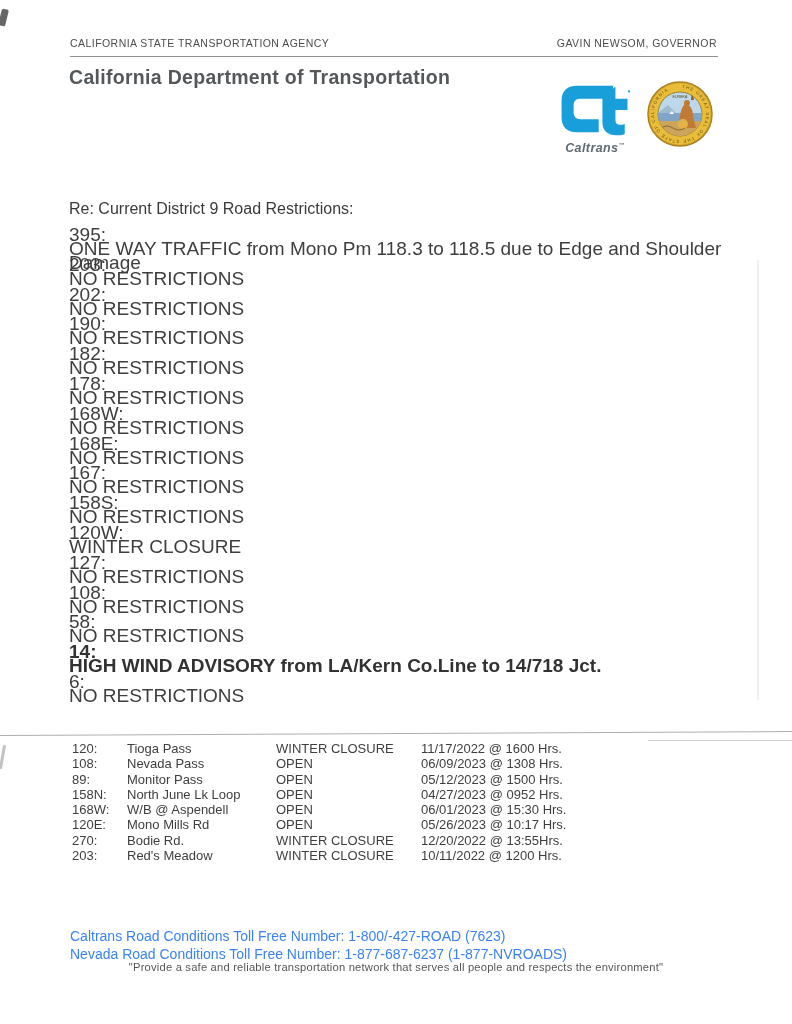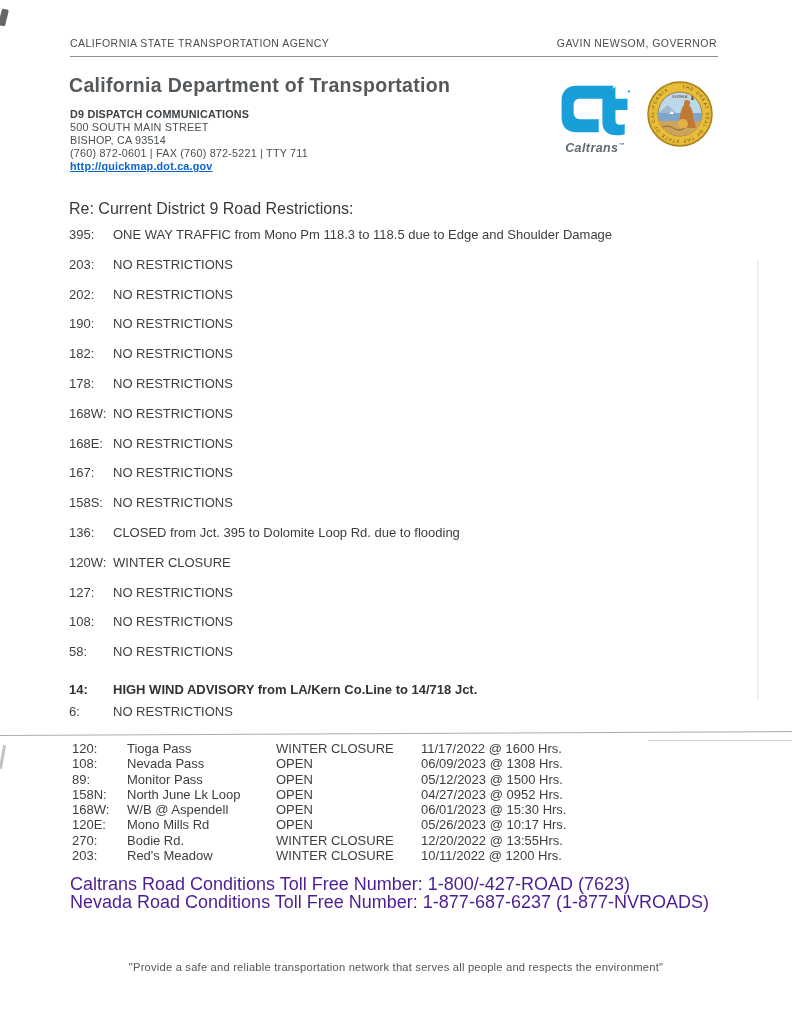--- a/index.html
+++ b/index.html
@@ -4,49 +4,49 @@
 <style>
   * { margin:0; padding:0; box-sizing:border-box; }
   html,body { background:#ffffff; }
   body { font-family:"Liberation Sans", sans-serif; }
   .page { position:relative; width:792px; height:1016px; background:#ffffff; overflow:hidden; color:#3a3a3a; }
 
   
   .agency   { position:absolute; left:70px;  top:37px; font-size:10.5px; letter-spacing:.45px; color:#4c4c4c; }
   .governor { position:absolute; right:75px; top:37px; font-size:10.5px; letter-spacing:.45px; color:#4c4c4c;padding-left:45px; }
   .rule     { position:absolute; left:70px;  top:56px; width:648px; border-top:1.5px solid #909090; }
-  .dept-title { position:absolute; left:69px; top:66px; font-size:19.5px; font-weight:bold; color:#54585b; letter-spacing:.3px;margin-top:8px; }
+  .dept-title { position:absolute; left:69px; top:66px; font-size:19.5px; font-weight:bold; color:#54585b; letter-spacing:.3px; }
   .office   { position:absolute; left:70px; top:108px; font-size:10.8px; line-height:13.1px; color:#4a4f52; letter-spacing:.2px; }
   .office .b { font-weight:bold; color:#3d4246; }
   .office a { color:#0b63ce; font-weight:bold; text-decoration:underline; }
 
   
   .caltrans-logo { position:absolute; left:556px; top:84px; width:78px; text-align:center; }
   .caltrans-word { margin-top:1px; font-size:12.5px; font-weight:bold; font-style:italic; color:#5f6a72; letter-spacing:.4px; }
   .caltrans-word sup { font-size:6px; }
   .seal { position:absolute; left:647px; top:80px; }
 
   
   .dateline { position:absolute; left:69px; top:183px; font-size:13.5px; font-weight:bold; color:#2e2e2e; }
   .dateline .time { color:#d9463a; }
   .subject  { position:absolute; left:69px; top:200px; font-size:16px; color:#3a3a3a; }
 
   .restrictions { position:absolute; left:69px; top:228px; width:660px; }
-  .r-row { display:flex; align-items:flex-start; height:29.8px; font-size:13px; line-height:14px; color:#3e3e3e; }
+  .r-row { display:flex; align-items:flex-start; height:29.8px; font-size:19px; line-height:14px; color:#3e3e3e;flex-direction:column; }
   .r-route { width:44px; flex:none; }
-  .r-row.bold { font-weight:bold; color:#323232;align-items:center; }
+  .r-row.bold { font-weight:bold; color:#323232; }
 
   
   .passes { position:absolute; left:72px; top:741px; width:660px; }
   .p-row { display:flex; height:15.25px; font-size:13px; line-height:15.25px; color:#3e3e3e;gap:12px; }
   .p-route  { width:43px;  flex:none; }
   .p-name   { width:137px; flex:none; }
   .p-status { width:133px; flex:none; }
 
-  .footer { position:absolute; left:70px; top:876px; font-size:18px; line-height:17.5px; color:#4c1d95; }
+  .footer { position:absolute; left:70px; top:928px; font-size:14px; line-height:17.5px; color:#3b82f6; }
   .quote  { position:absolute; left:0; top:961px; width:792px; text-align:center; font-size:11.2px; color:#565656; letter-spacing:.2px; }
 
   
   .mark-tl { position:absolute; left:0; top:9px; width:7px; height:17px; background:#4b4b4b; border-radius:2px; transform:rotate(14deg); opacity:.85; }
   .seam    { position:absolute; left:0; top:733px; width:792px; border-top:1.5px solid #aeaeae; transform:rotate(-.28deg); }
   .seam2   { position:absolute; left:648px; top:740px; width:144px; border-top:1px solid #cfcfcf; }
   .edge-dash { position:absolute; left:1px; top:745px; width:3px; height:24px; background:#9a9a9a; transform:rotate(10deg); opacity:.6; }
   .right-shadow { position:absolute; left:757px; top:260px; width:2px; height:440px; background:#efefef; }
 </style>
 </head>
@@ -58,27 +58,20 @@
   <div class="seam"></div>
   <div class="seam2"></div>
   <div class="edge-dash"></div>
   <div class="right-shadow"></div>
 
   <div class="agency">CALIFORNIA STATE TRANSPORTATION AGENCY</div>
   <div class="governor">GAVIN NEWSOM, GOVERNOR</div>
   <div class="rule"></div>
   <div class="dept-title">California Department of Transportation</div>
 
-  <div class="office">
-    <div class="b">D9 DISPATCH COMMUNICATIONS</div>
-    <div>500 SOUTH MAIN STREET</div>
-    <div>BISHOP, CA 93514</div>
-    <div>(760) 872-0601 | FAX (760) 872-5221 | TTY 711</div>
-    <div><a href="#">http://quickmap.dot.ca.gov</a></div>
-  </div>
 
   <div class="caltrans-logo">
     <svg width="74" height="52" viewBox="0 0 76 56">
       <g fill="#189ed8">
         <path d="M58 2 H18 C8 2 2 8 2 18 V36 C2 46 8 52 18 52 H42 V38 H22 C18 38 15 35 15 31 V23 C15 18 18 16 23 16 H53 Z"></path>
         <path d="M46 12 L60 3 L60 16 L73 16 L73 28 L60 28 L60 39 C60 44 64 45 70 43 L70 54 C55 58 46 52 46 42 Z"></path>
         <circle cx="74.5" cy="8" r="1.2"></circle>
       </g>
     </svg>
     <div class="caltrans-word"><span>Caltrans</span><sup>™</sup></div>
@@ -151,24 +144,20 @@
       </div>
       <div class="r-row">
         <span class="r-route">167:</span>
         <span class="r-status">NO RESTRICTIONS</span>
       </div>
       <div class="r-row">
         <span class="r-route">158S:</span>
         <span class="r-status">NO RESTRICTIONS</span>
       </div>
       <div class="r-row">
-        <span class="r-route">136:</span>
-        <span class="r-status">CLOSED from Jct. 395 to Dolomite Loop Rd. due to flooding</span>
-      </div>
-      <div class="r-row">
         <span class="r-route">120W:</span>
         <span class="r-status">WINTER CLOSURE</span>
       </div>
       <div class="r-row">
         <span class="r-route">127:</span>
         <span class="r-status">NO RESTRICTIONS</span>
       </div>
       <div class="r-row">
         <span class="r-route">108:</span>
         <span class="r-status">NO RESTRICTIONS</span>

